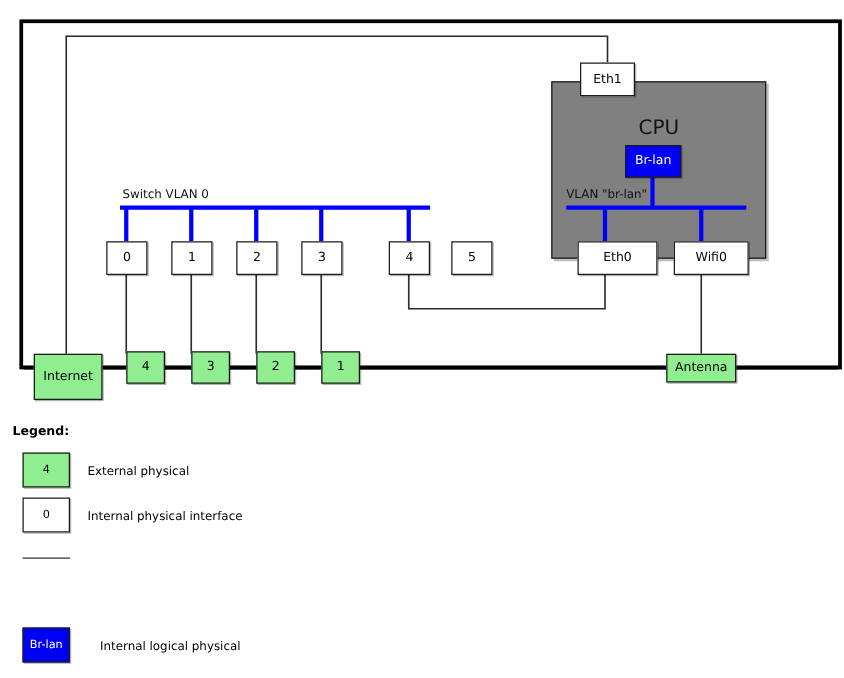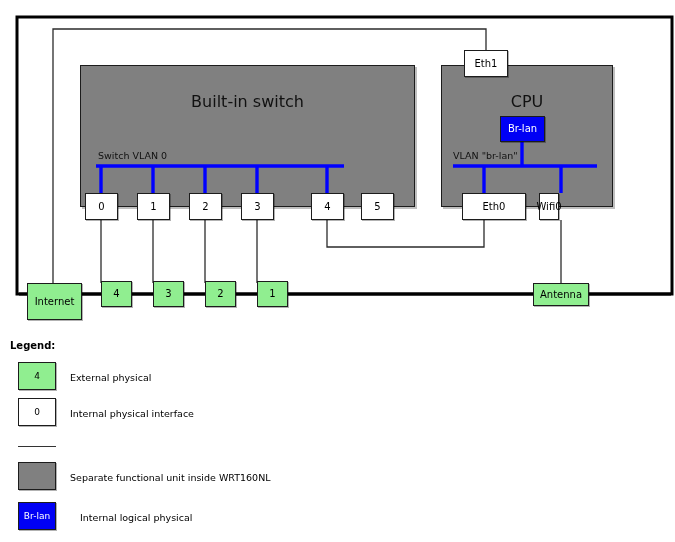--- a/index.html
+++ b/index.html
@@ -68,23 +68,20 @@
     <path d="M 205,220 L 205,283" fill="none" stroke="#2b2b2b" stroke-width="1.3"></path>
     <path d="M 257,220 L 257,283" fill="none" stroke="#2b2b2b" stroke-width="1.3"></path>
 
     <path d="M 327,220 L 327,247 L 484,247 L 484,220" fill="none" stroke="#2b2b2b" stroke-width="1.3"></path>
 
     <path d="M 561,220 L 561,283" fill="none" stroke="#2b2b2b" stroke-width="1.3"></path>
 
     <path d="M 19,294 L 671,294" fill="none" stroke="#000000" stroke-width="3"></path>
   </svg>
 
-  <div class="unit" style="left:80px;top:65px;width:335px;height:142px;">
-    <div class="unit-title" style="top:26px;">Built-in switch</div>
-  </div>
 
   <div class="unit" style="left:441px;top:65px;width:172px;height:142px;">
     <div class="unit-title" style="top:26px;">CPU</div>
   </div>
 
   <svg class="layer" viewBox="0 0 675 542" style="z-index:4;">
 
     <path d="M 96,166 L 344,166" fill="none" stroke="#0000ff" stroke-width="3.4"></path>
     <path d="M 101,166 L 101,193" fill="none" stroke="#0000ff" stroke-width="3.4"></path>
     <path d="M 153,166 L 153,193" fill="none" stroke="#0000ff" stroke-width="3.4"></path>
@@ -123,21 +120,21 @@
   <div class="node iface" style="left:361px;top:193px;width:33px;height:27px;">
     <span>5</span>
   </div>
 
   <div class="node iface" style="left:464px;top:50px;width:44px;height:27px;">
     <span>Eth1</span>
   </div>
   <div class="node iface" style="left:462px;top:193px;width:64px;height:27px;">
     <span>Eth0</span>
   </div>
-  <div class="node iface" style="left:539px;top:193px;width:20px;height:27px;">
+  <div class="node iface" style="left:539px;top:193px;width:60px;height:27px;">
     <span>Wifi0</span>
   </div>
 
   <div class="node conn" style="left:27px;top:283px;width:55px;height:37px;">
     <span>Internet</span>
   </div>
   <div class="node conn" style="left:101px;top:281px;width:31px;height:26px;">
     <span>4</span>
   </div>
   <div class="node conn" style="left:153px;top:281px;width:31px;height:26px;">
@@ -168,24 +165,20 @@
       <div class="lg-swatch lg-box iface" style="top:0;background:#ffffff;">
         <span>0</span>
       </div>
       <div class="lg-text" style="top:10px;">Internal physical interface</div>
     </div>
 
     <div class="lg-row" style="top:104px;">
       <div class="lg-swatch lg-line" style="top:12px;"></div>
     </div>
 
-    <div class="lg-row" style="top:132px;">
-      <div class="lg-swatch lg-box" style="top:0;background:#808080;"></div>
-      <div class="lg-text" style="top:10px;">Separate functional unit inside WRT160NL</div>
-    </div>
 
     <div class="lg-row" style="top:172px;">
       <div class="lg-swatch lg-box logical" style="top:0;background:#0000f5;color:#fff;">
         <span>Br-lan</span>
       </div>
       <div class="lg-text" style="top:10px;left:80px;">Internal logical physical</div>
     </div>
 
   </div>
 </div>

